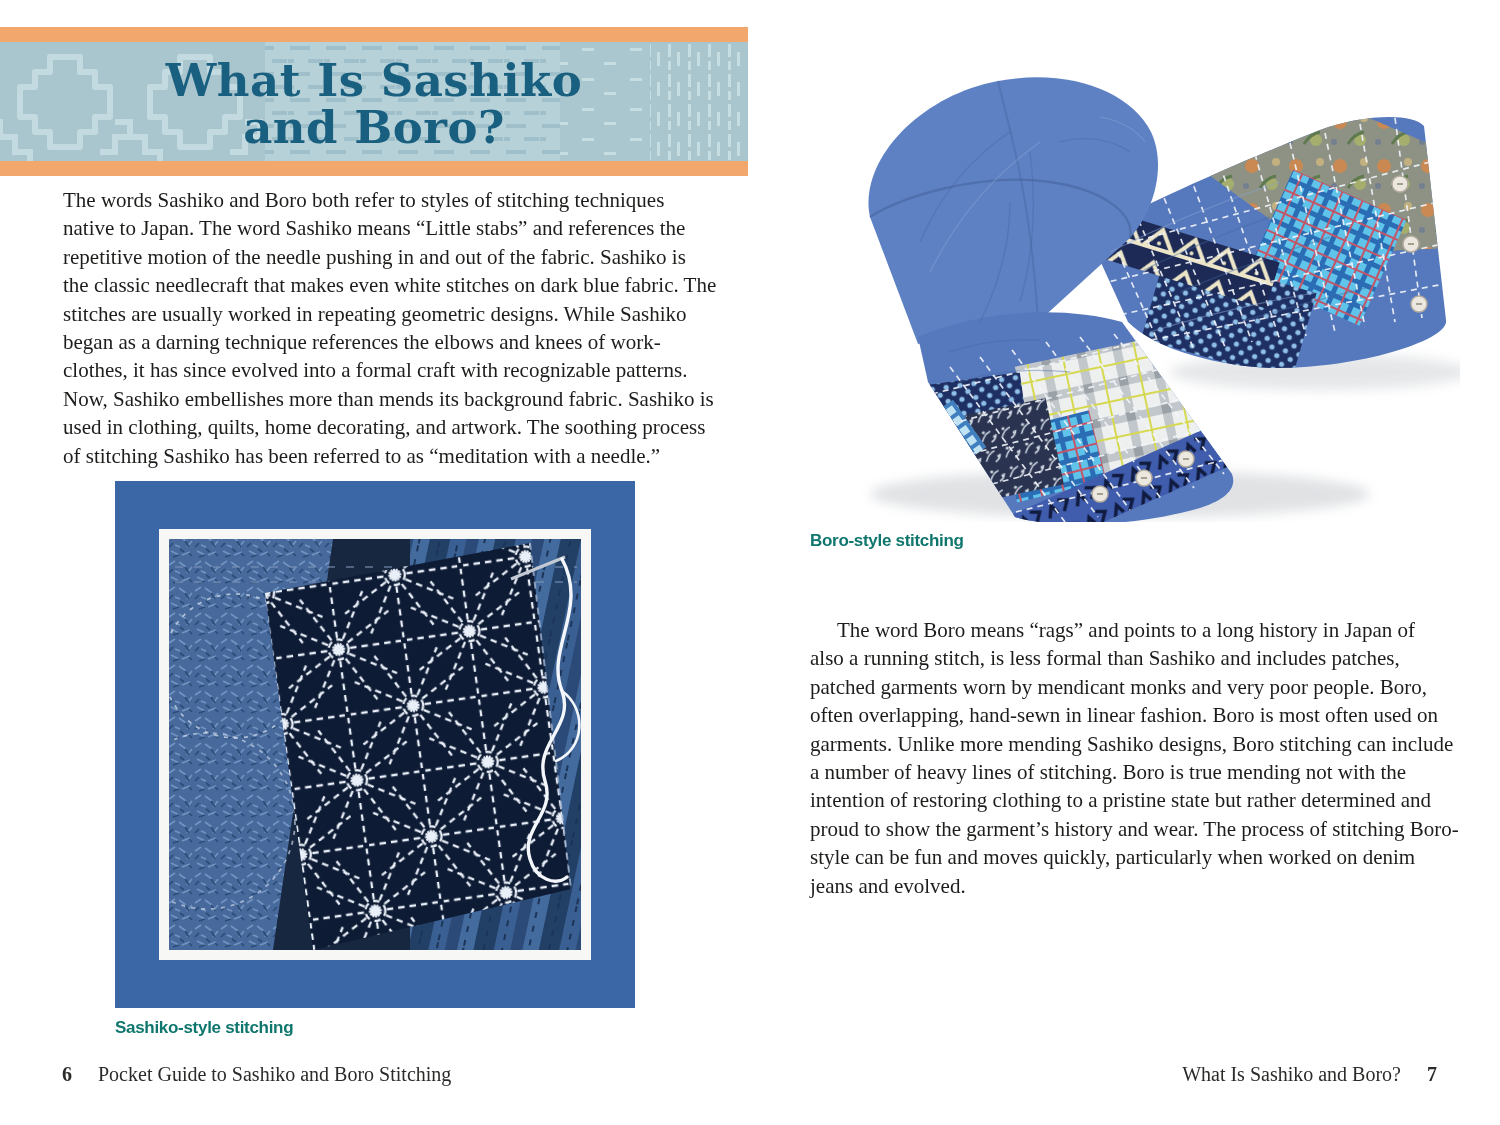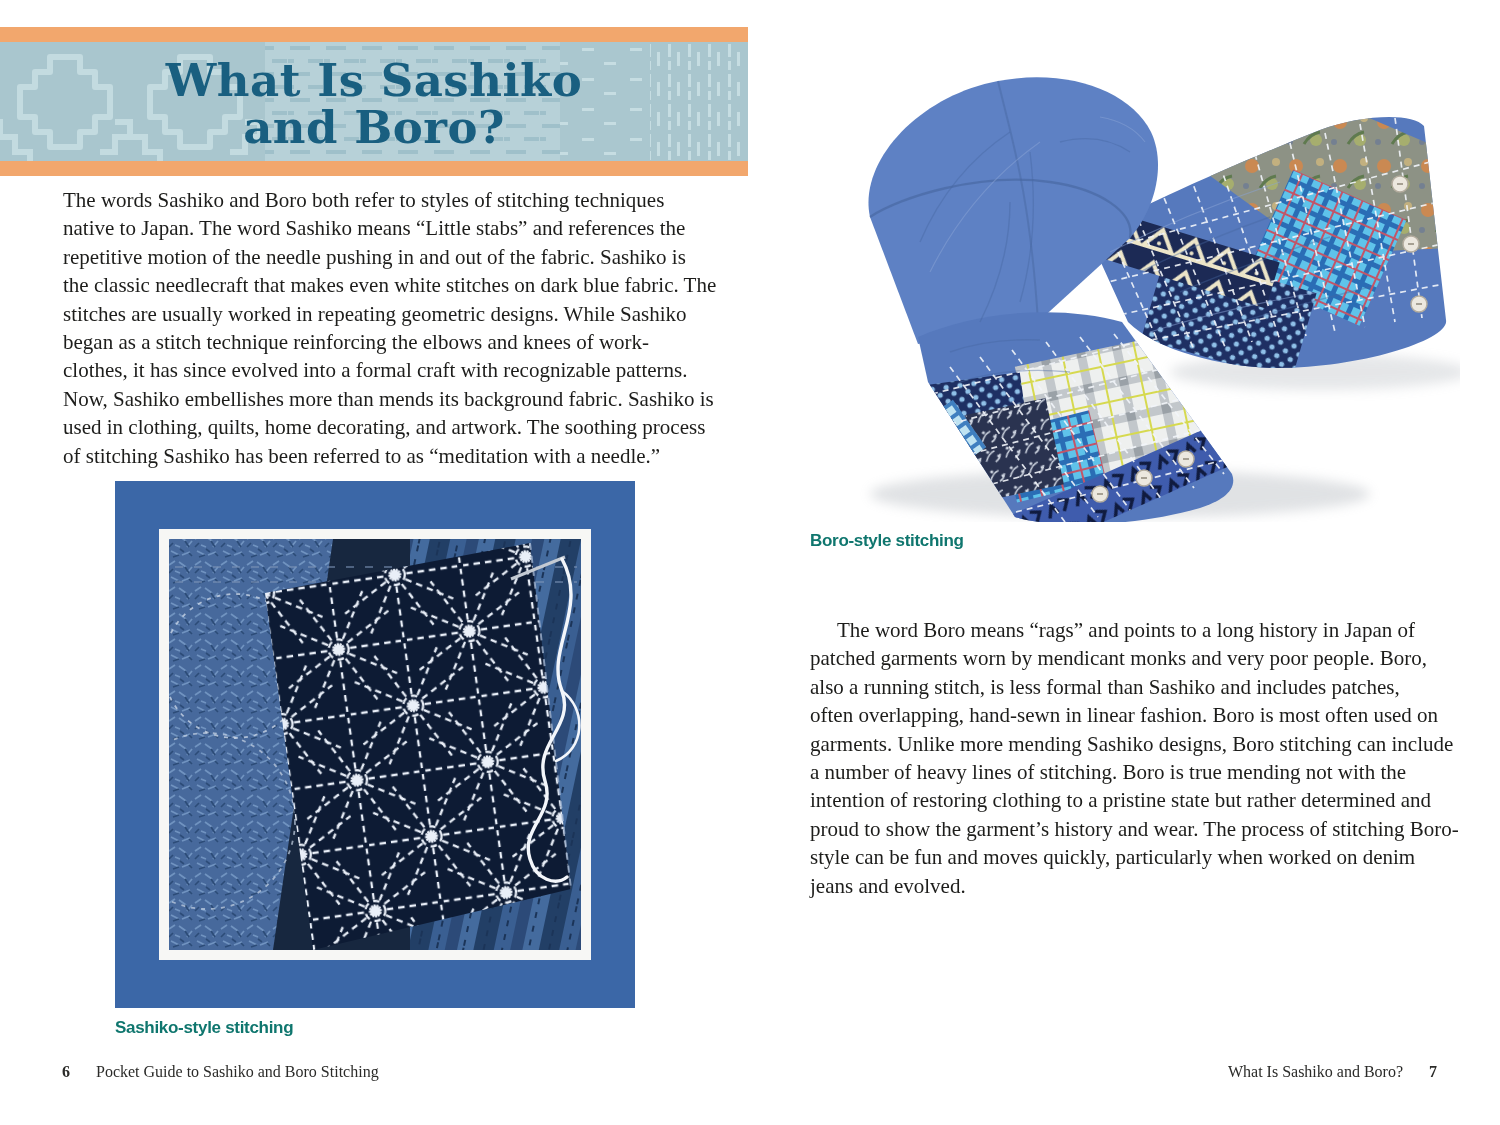--- a/index.html
+++ b/index.html
@@ -22,21 +22,21 @@
   #right-body .bl.indent{text-indent:27px;}
   
   .photo{position:absolute;}
   #sashiko-photo{left:115px;top:481px;width:520px;height:527px;}
   #boro-photo{left:800px;top:22px;width:660px;height:500px;}
   
   .caption{position:absolute;font-family:"Liberation Sans", sans-serif;font-weight:700;
     font-size:17px;letter-spacing:-0.3px;color:#0f766e;}
   #left-caption{left:115px;top:1018px;}
   #right-caption{left:810px;top:531px;}
-  .footer{position:absolute;top:1063px;font-size:16px;color:#2b2b29;}
+  .footer{position:absolute;top:1063px;font-size:20px;color:#2b2b29;}
   #left-footer{left:62px;}
   #right-footer{right:63px;}
   .footer .pagenum{font-weight:700;}
   #left-footer .pagenum{margin-right:26px;}
   #right-footer .pagenum{margin-left:26px;}
 </style>
 </head>
 <body>
 
 <div id="page">
@@ -82,21 +82,21 @@
       <div>and Boro?</div>
     </div>
   </div>
 
   <div id="left-body" class="bodyblock">
     <div class="bl">The words Sashiko and Boro both refer to styles of stitching techniques</div>
     <div class="bl">native to Japan. The word Sashiko means “Little stabs” and references the</div>
     <div class="bl">repetitive motion of the needle pushing in and out of the fabric. Sashiko is</div>
     <div class="bl">the classic needlecraft that makes even white stitches on dark blue fabric. The</div>
     <div class="bl">stitches are usually worked in repeating geometric designs. While Sashiko</div>
-    <div class="bl">began as a stitch technique reinforcing the elbows and knees of work-</div>
+    <div class="bl">began as a darning technique references the elbows and knees of work-</div>
     <div class="bl">clothes, it has since evolved into a formal craft with recognizable patterns.</div>
     <div class="bl">Now, Sashiko embellishes more than mends its background fabric. Sashiko is</div>
     <div class="bl">used in clothing, quilts, home decorating, and artwork. The soothing process</div>
     <div class="bl">of stitching Sashiko has been referred to as “meditation with a needle.”</div>
   </div>
 
   <div id="sashiko-photo" class="photo">
     <svg width="520" height="527" viewBox="0 0 520 527">
       <defs>
         <pattern id="s-mottle" width="26" height="26" patternUnits="userSpaceOnUse">
@@ -285,22 +285,22 @@
       <g stroke="#8aa4d6" stroke-width="1.2" fill="none" opacity=".5">
         <path d="M130,250 q40,-80 110,-130 M300,95 q30,5 45,25 M310,230 q80,-40 170,-70 M350,310 q80,-25 170,-40"></path>
       </g>
     </svg>
   </div>
 
   <div id="right-caption" class="caption">Boro-style stitching</div>
 
   <div id="right-body" class="bodyblock">
     <div class="bl indent">The word Boro means “rags” and points to a long history in Japan of</div>
+    <div class="bl">also a running stitch, is less formal than Sashiko and includes patches,</div>
     <div class="bl">patched garments worn by mendicant monks and very poor people. Boro,</div>
-    <div class="bl">also a running stitch, is less formal than Sashiko and includes patches,</div>
     <div class="bl">often overlapping, hand-sewn in linear fashion. Boro is most often used on</div>
     <div class="bl">garments. Unlike more mending Sashiko designs, Boro stitching can include</div>
     <div class="bl">a number of heavy lines of stitching. Boro is true mending not with the</div>
     <div class="bl">intention of restoring clothing to a pristine state but rather determined and</div>
     <div class="bl">proud to show the garment’s history and wear. The process of stitching Boro-</div>
     <div class="bl">style can be fun and moves quickly, particularly when worked on denim</div>
     <div class="bl">jeans and evolved.</div>
   </div>
 
   <div id="right-footer" class="footer">

